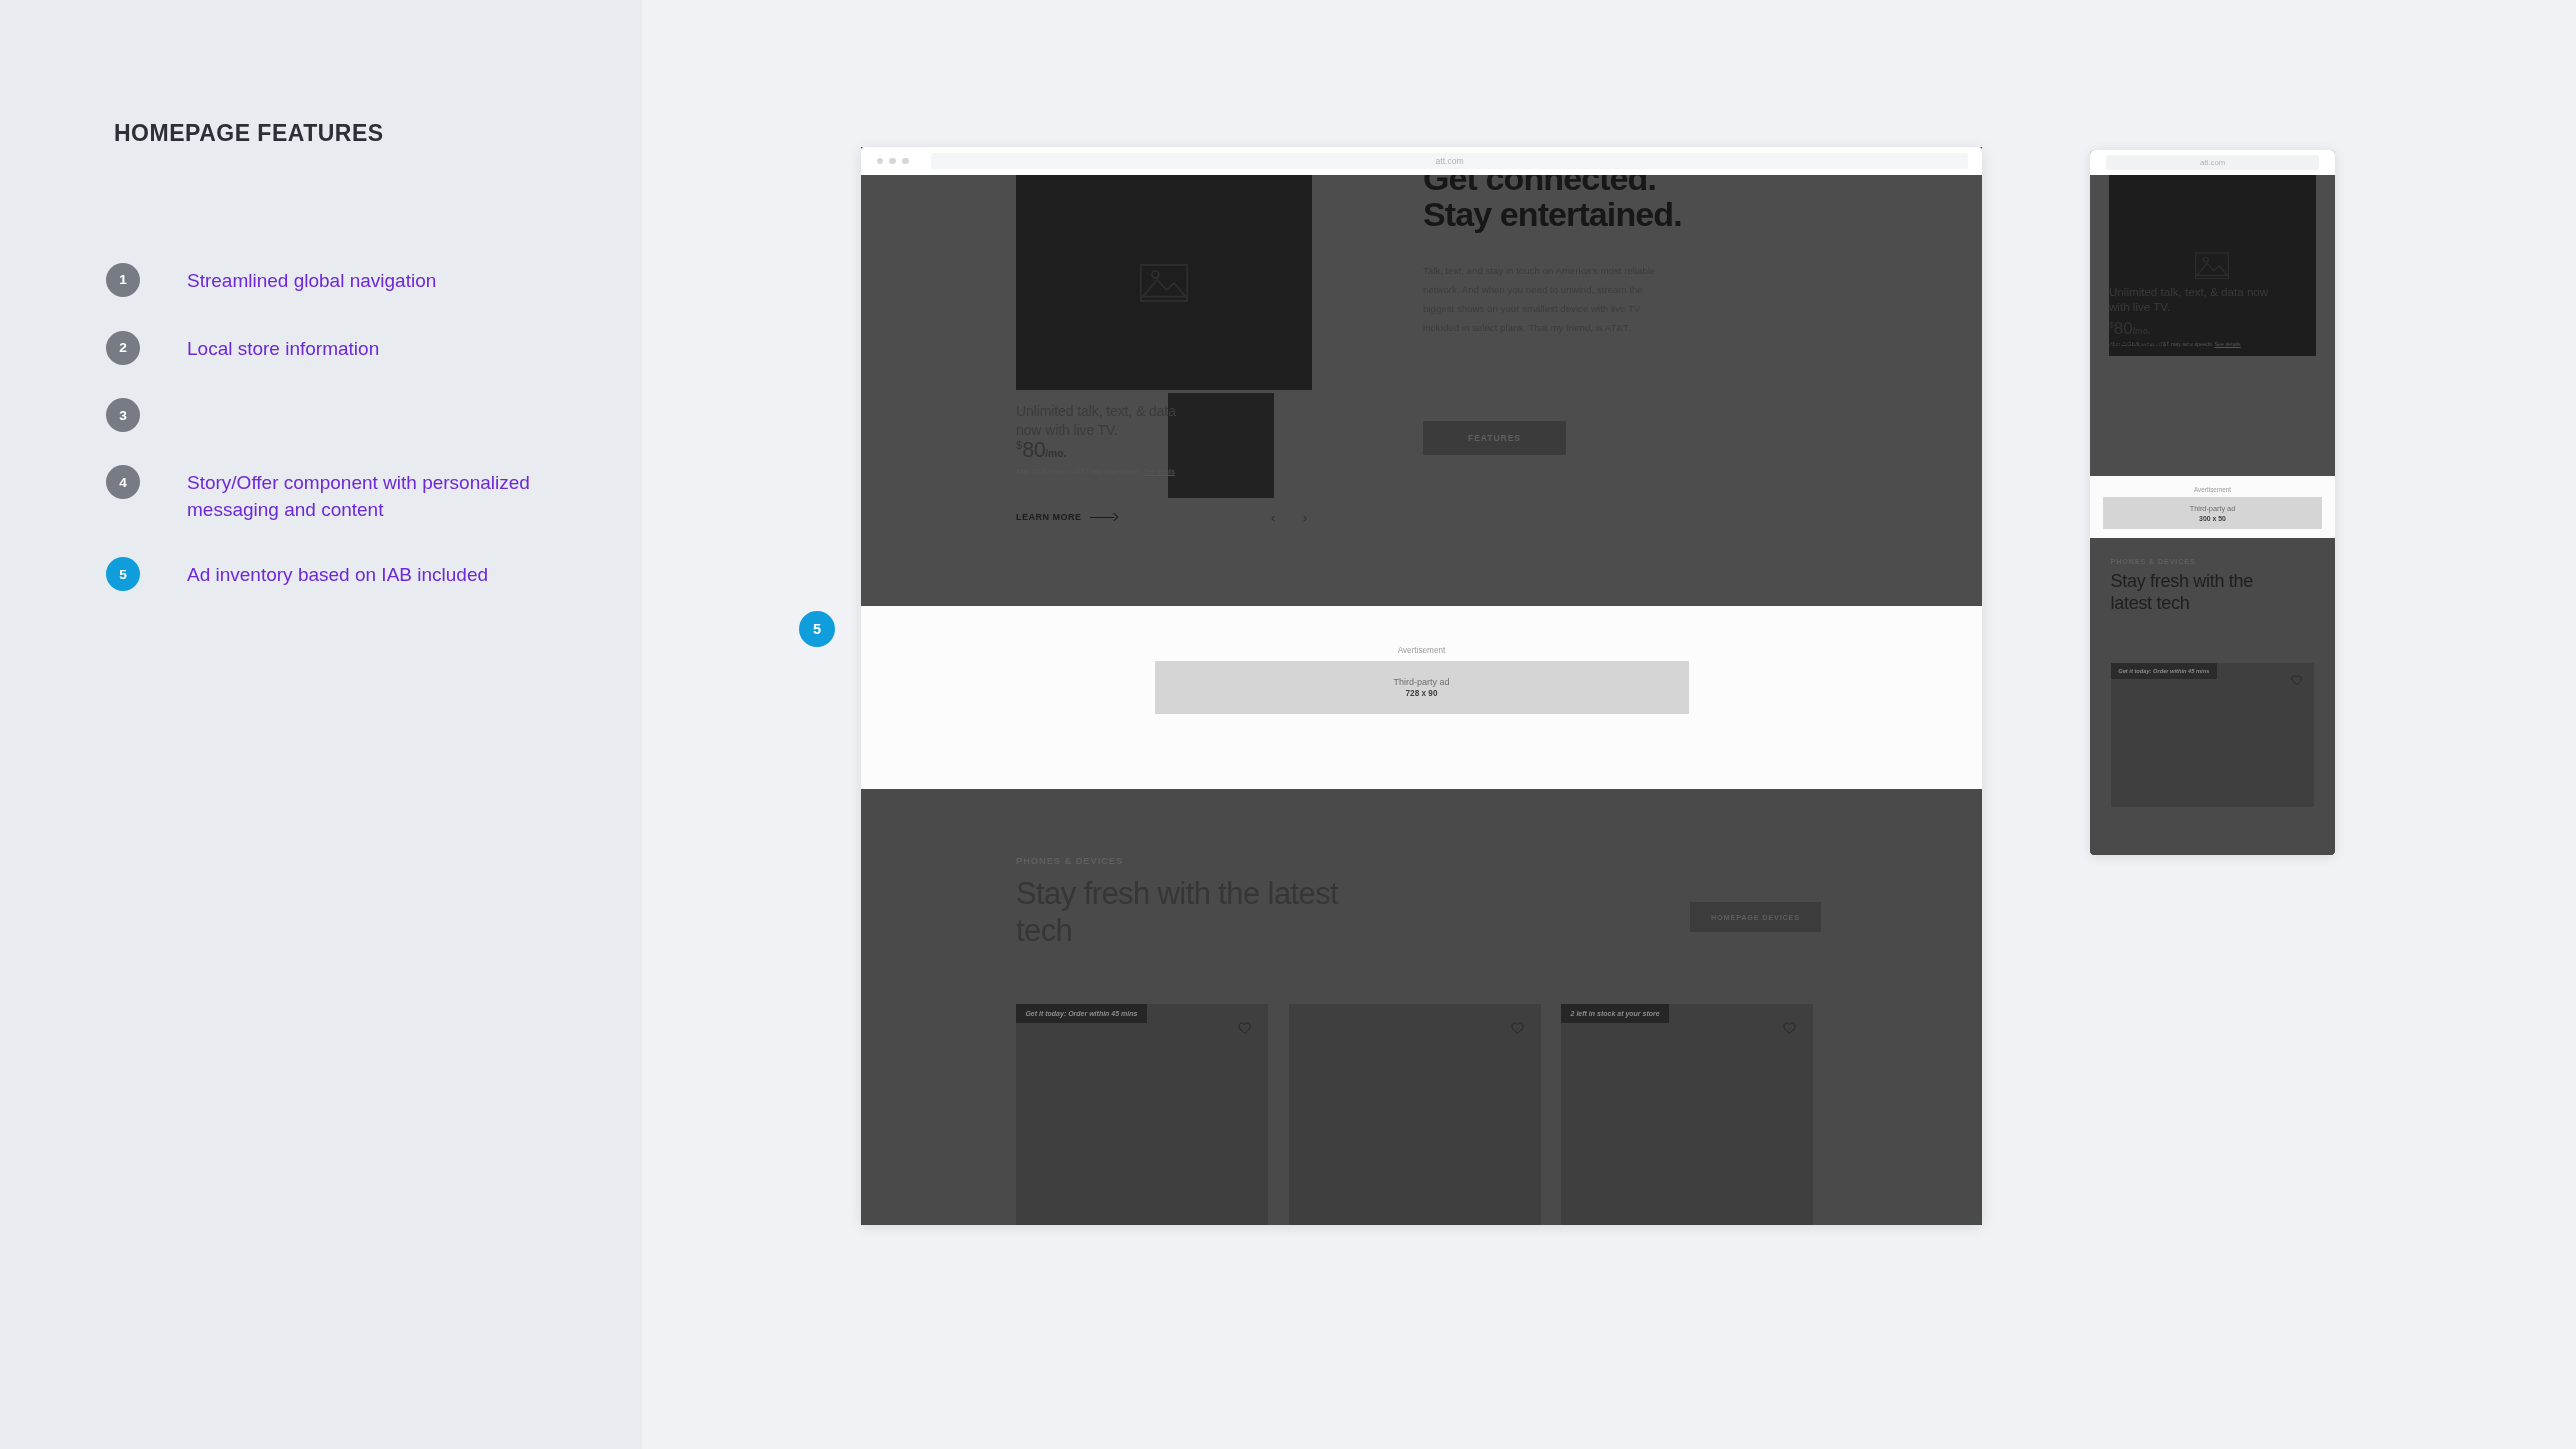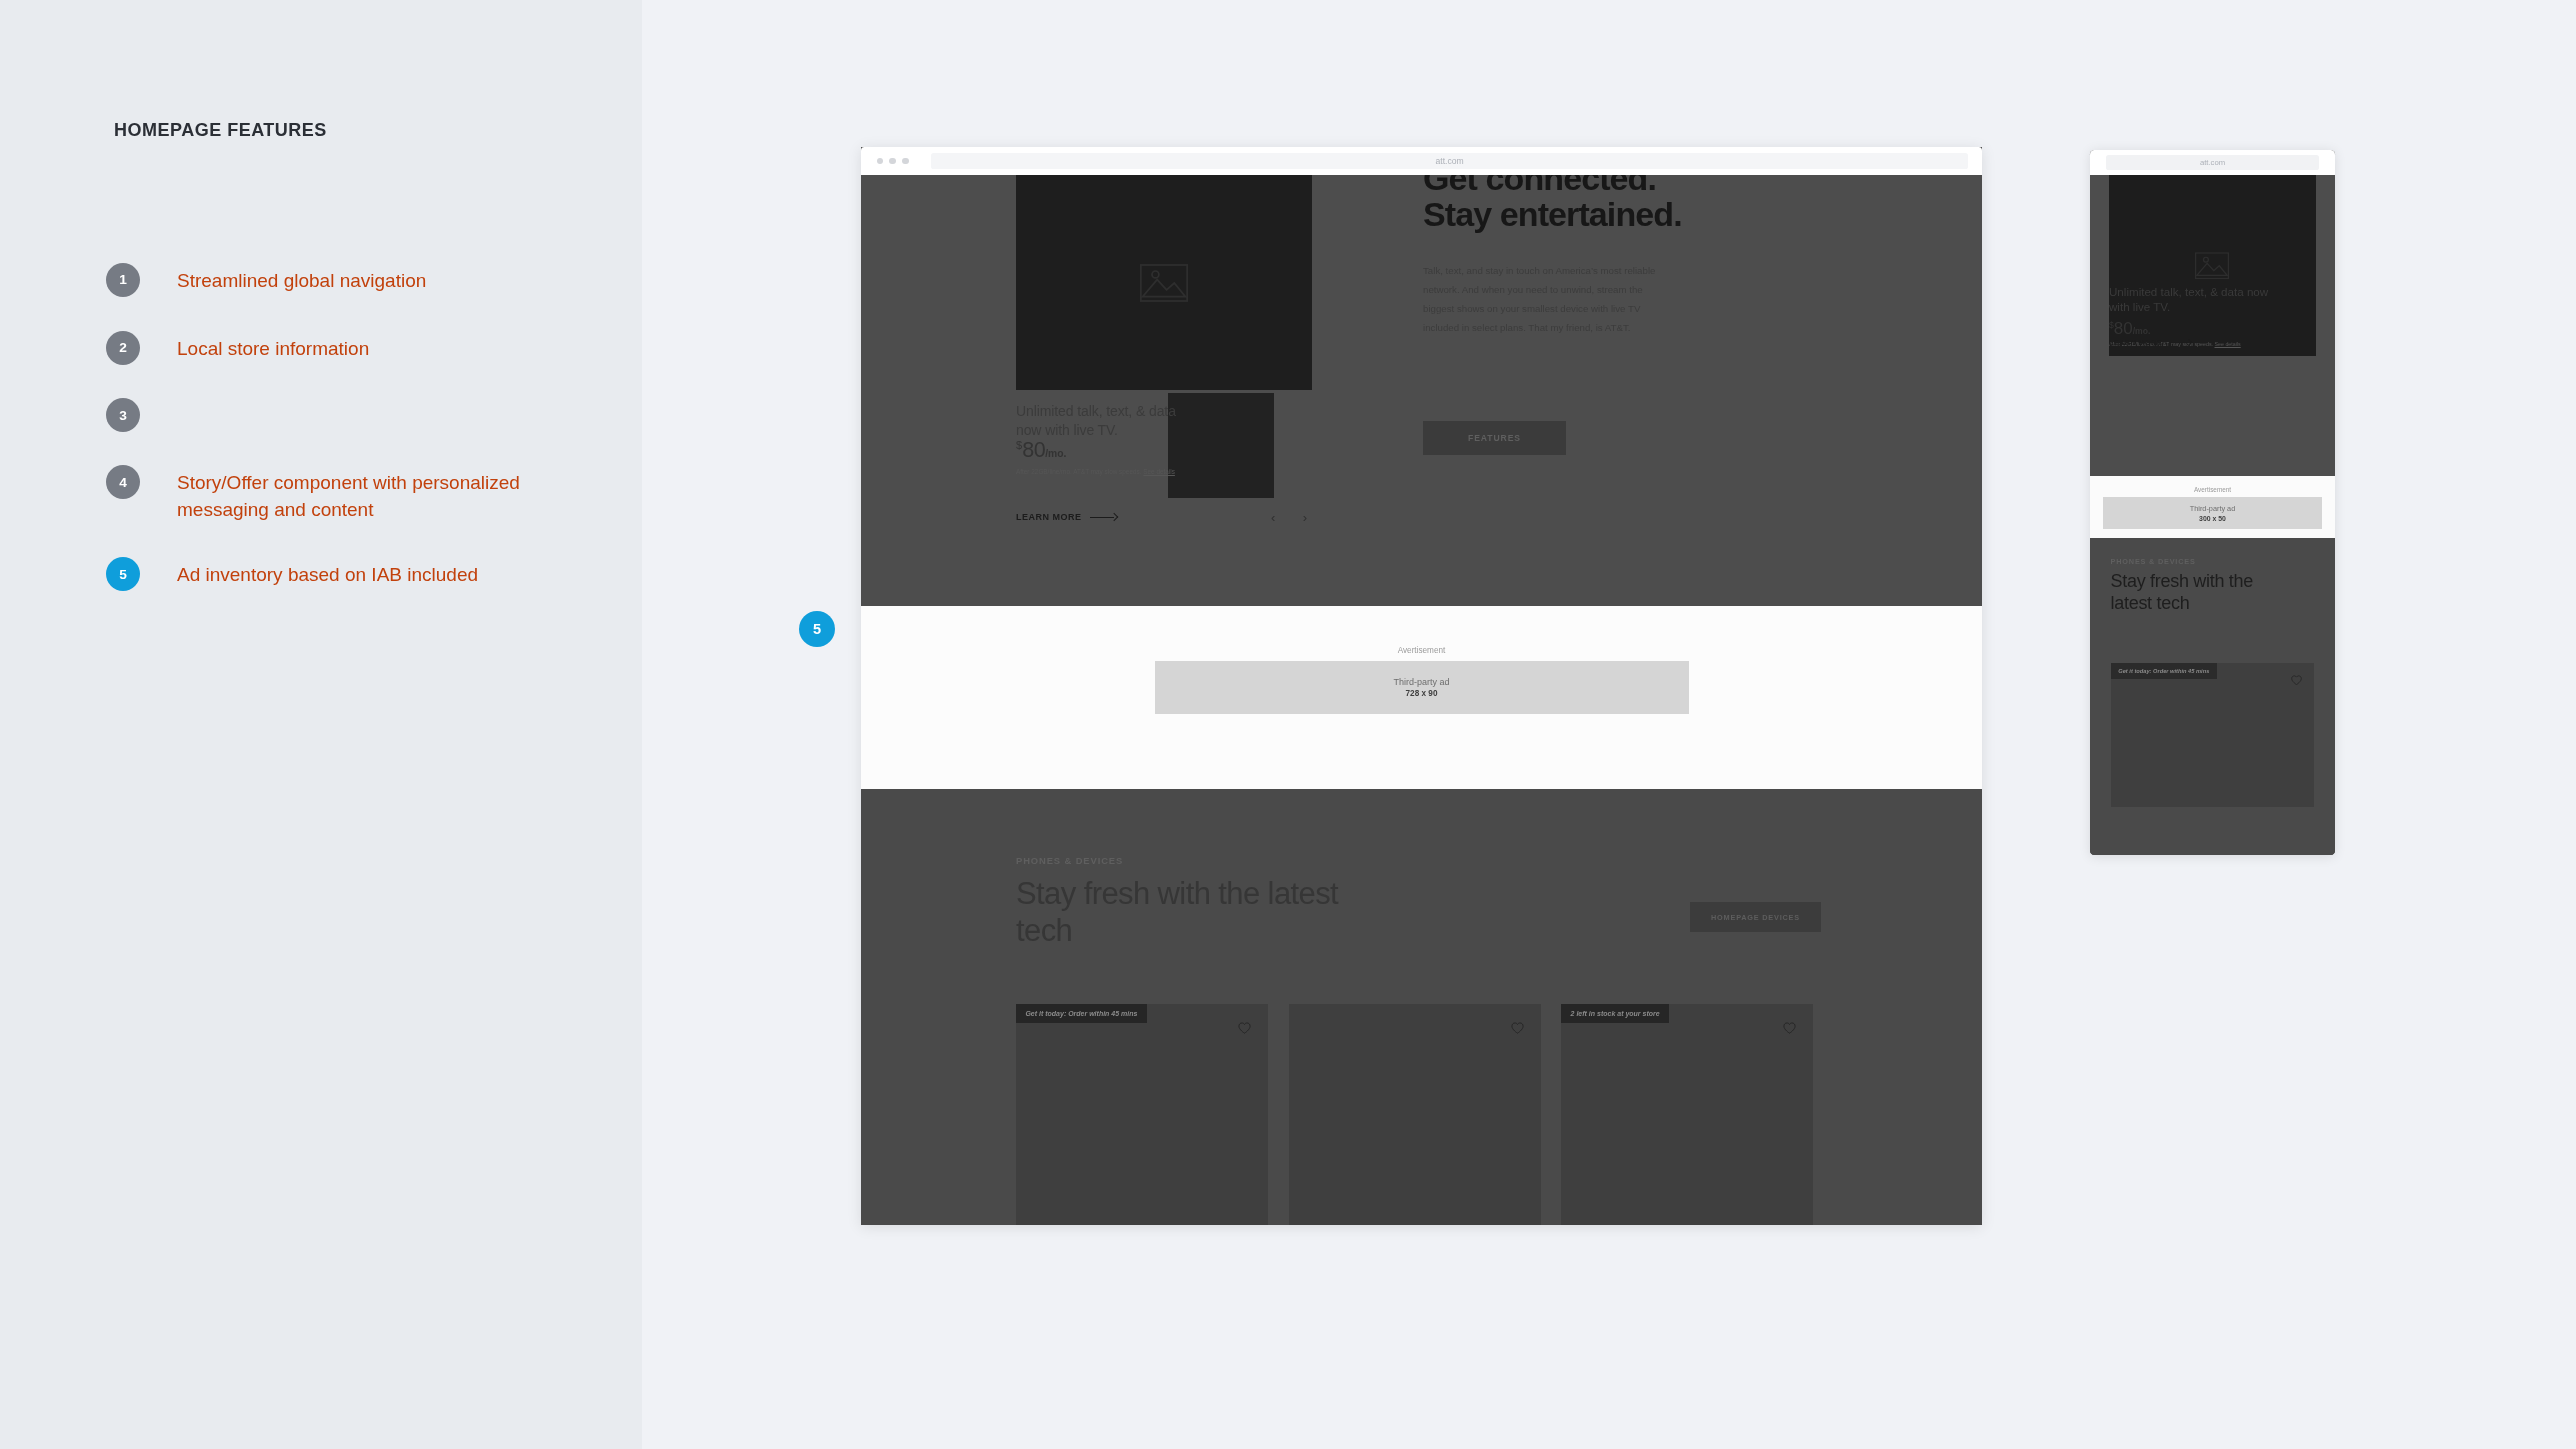--- a/index.html
+++ b/index.html
@@ -12,21 +12,21 @@
   .stage { position: relative; width: 2576px; height: 1449px; }
 
   
   .left-panel {
     position: absolute; left: 0; top: 0;
     width: 642px; height: 1449px;
     background: #e8ebef;
   }
   .panel-title {
     position: absolute; left: 114px; top: 120px;
-    font-size: 18px; font-weight: 700;
+    font-size: 23px; font-weight: 700;
     letter-spacing: 0.5px; color: #2b2f36;
   }
   .feature-list {
     position: absolute; left: 106px; top: 268px;
     width: 481px;
   }
   .feature-row {
     display: flex; align-items: flex-start;
     margin-bottom: 39px;
   }
@@ -34,23 +34,23 @@
   .badge {
     flex: 0 0 auto;
     width: 34px; height: 34px; border-radius: 50%;
     background: #767b84; color: #ffffff;
     display: flex; align-items: center; justify-content: center;
     font-size: 13.7px; font-weight: 600;
     margin-top: -5.2px;
   }
   .badge.accent { background: #0f9edb; }
   .feature-label {
-    margin-left: 37px;
+    margin-left: 47px;
     font-size: 19px; line-height: 1.42;
-    color: #c2410c; font-weight: 400;
+    color: #6d28d9; font-weight: 400;
     max-width: 404px;
   }
 
   
   .callout-5 {
     position: absolute; left: 799px; top: 611px;
     width: 36px; height: 36px; border-radius: 50%;
     background: #0f9edb; color: #fff;
     display: flex; align-items: center; justify-content: center;
     font-size: 14.6px; font-weight: 600;

